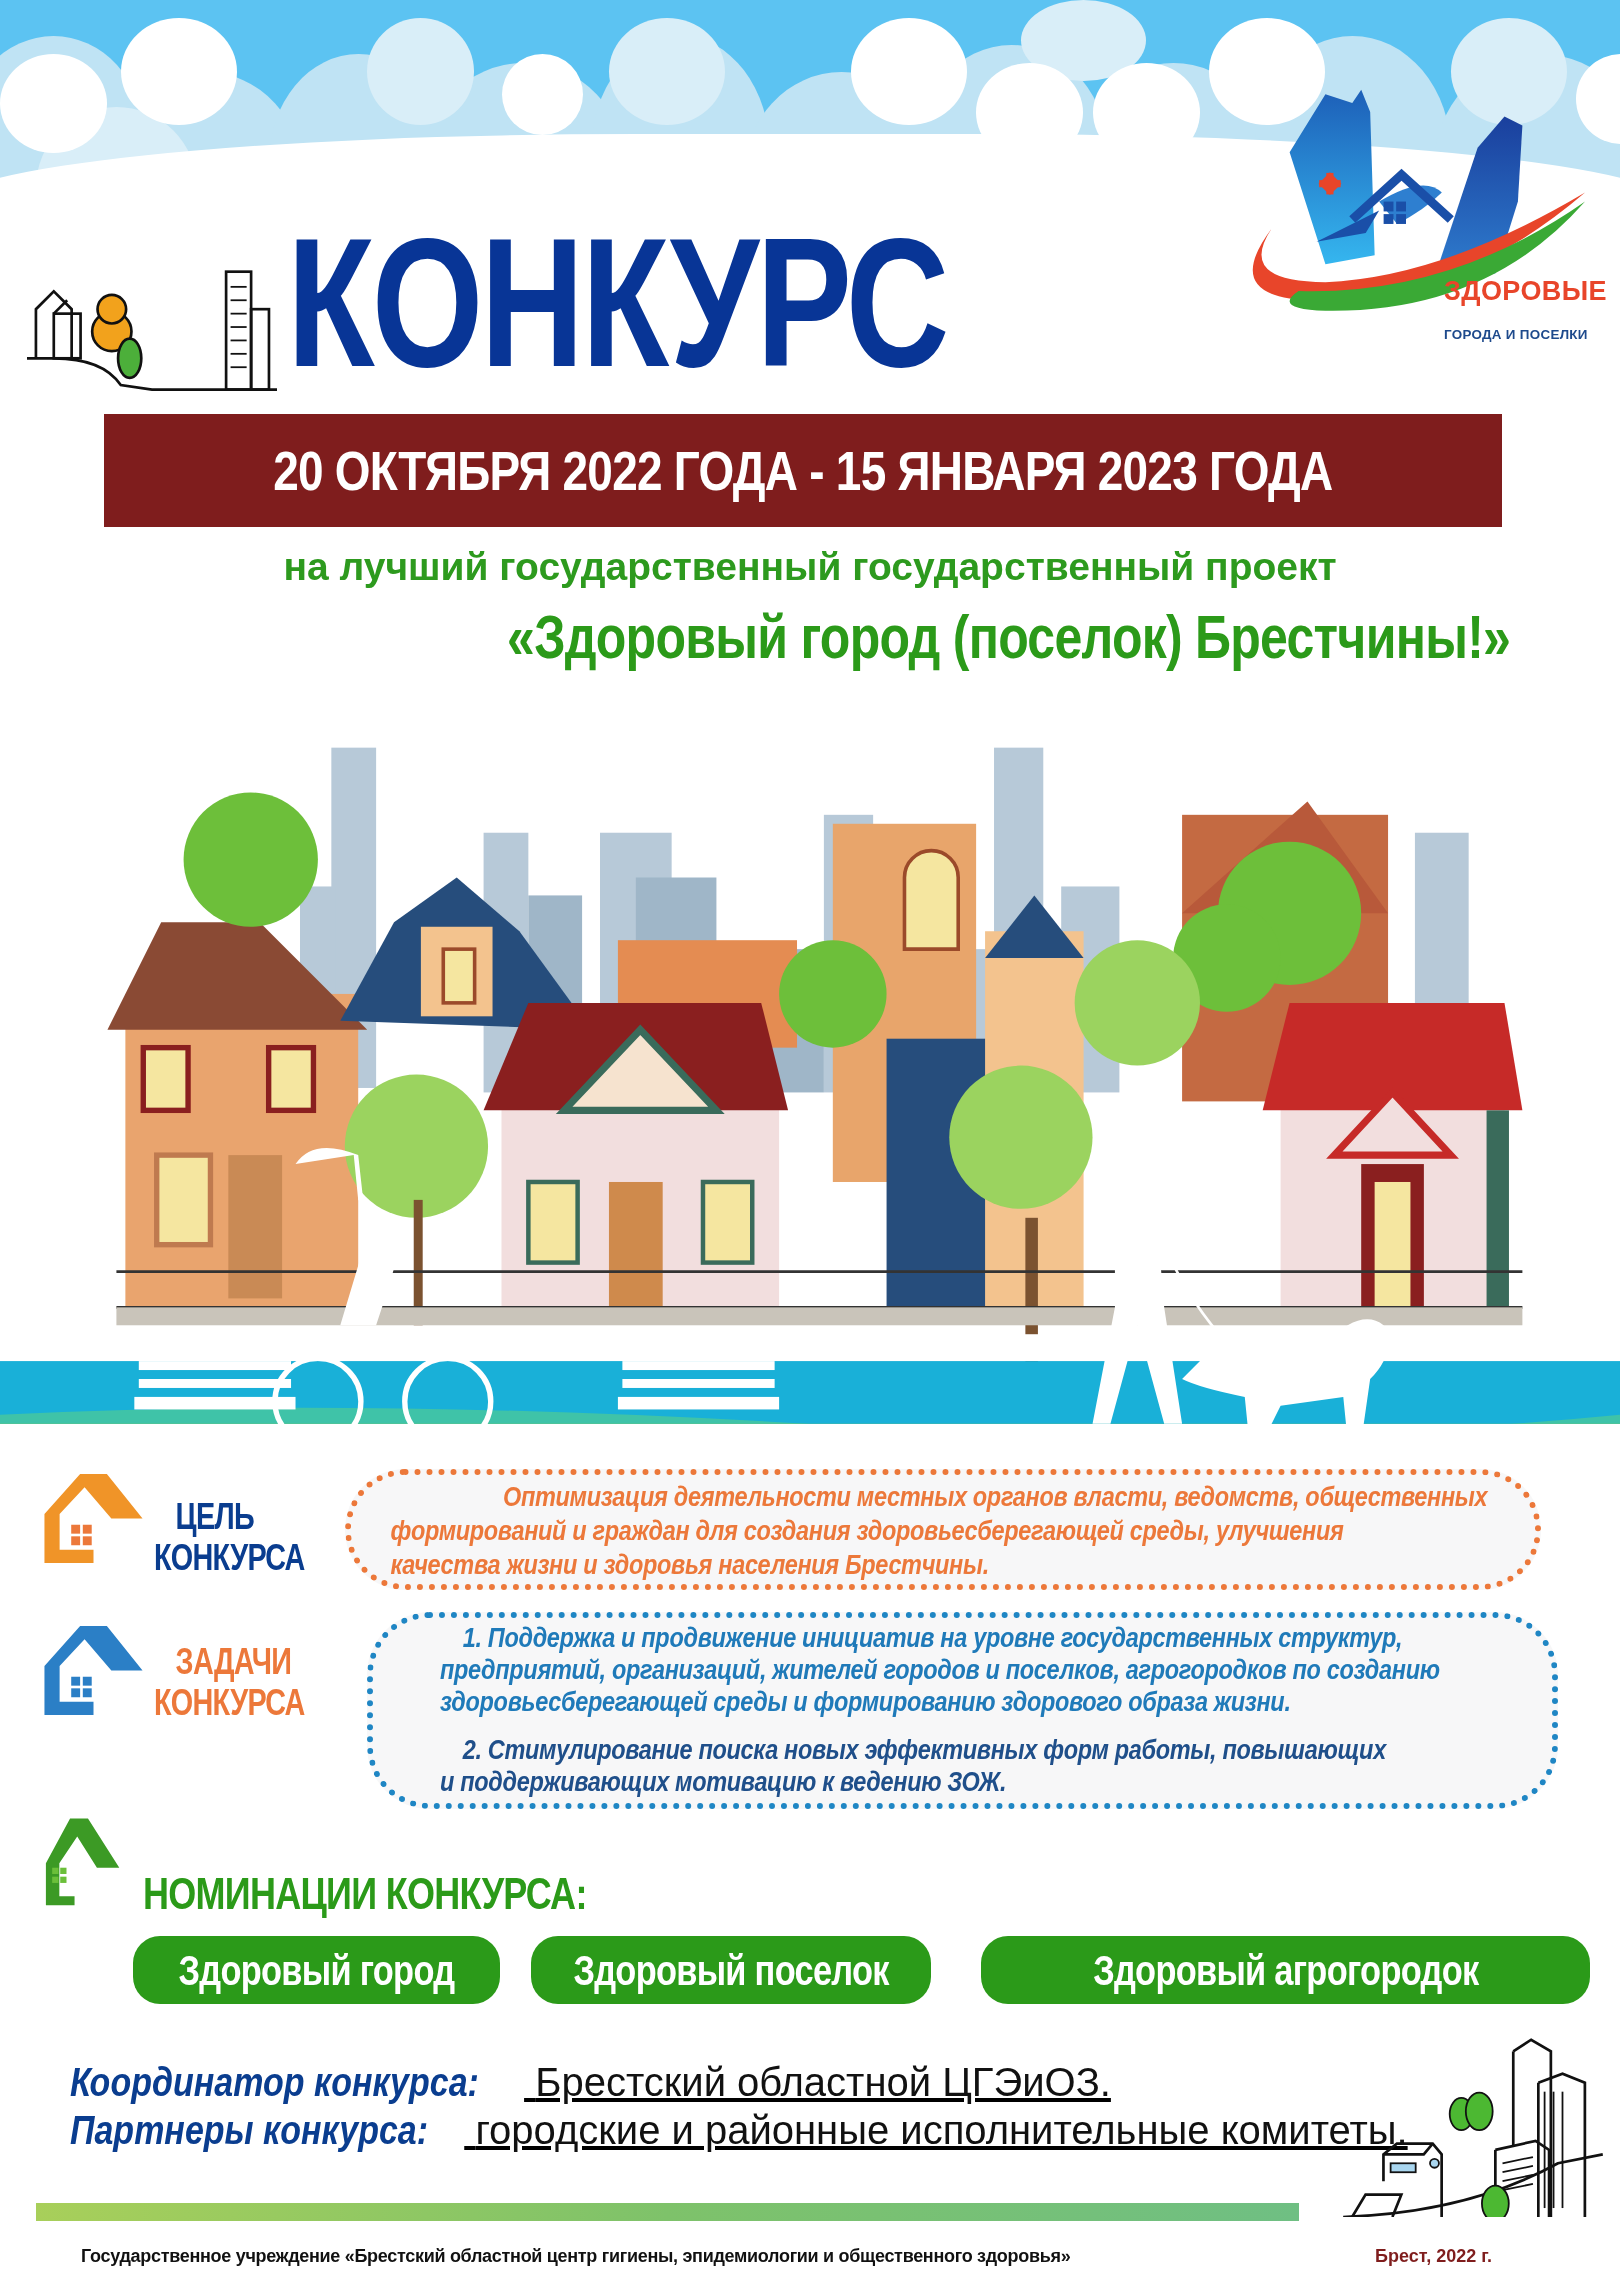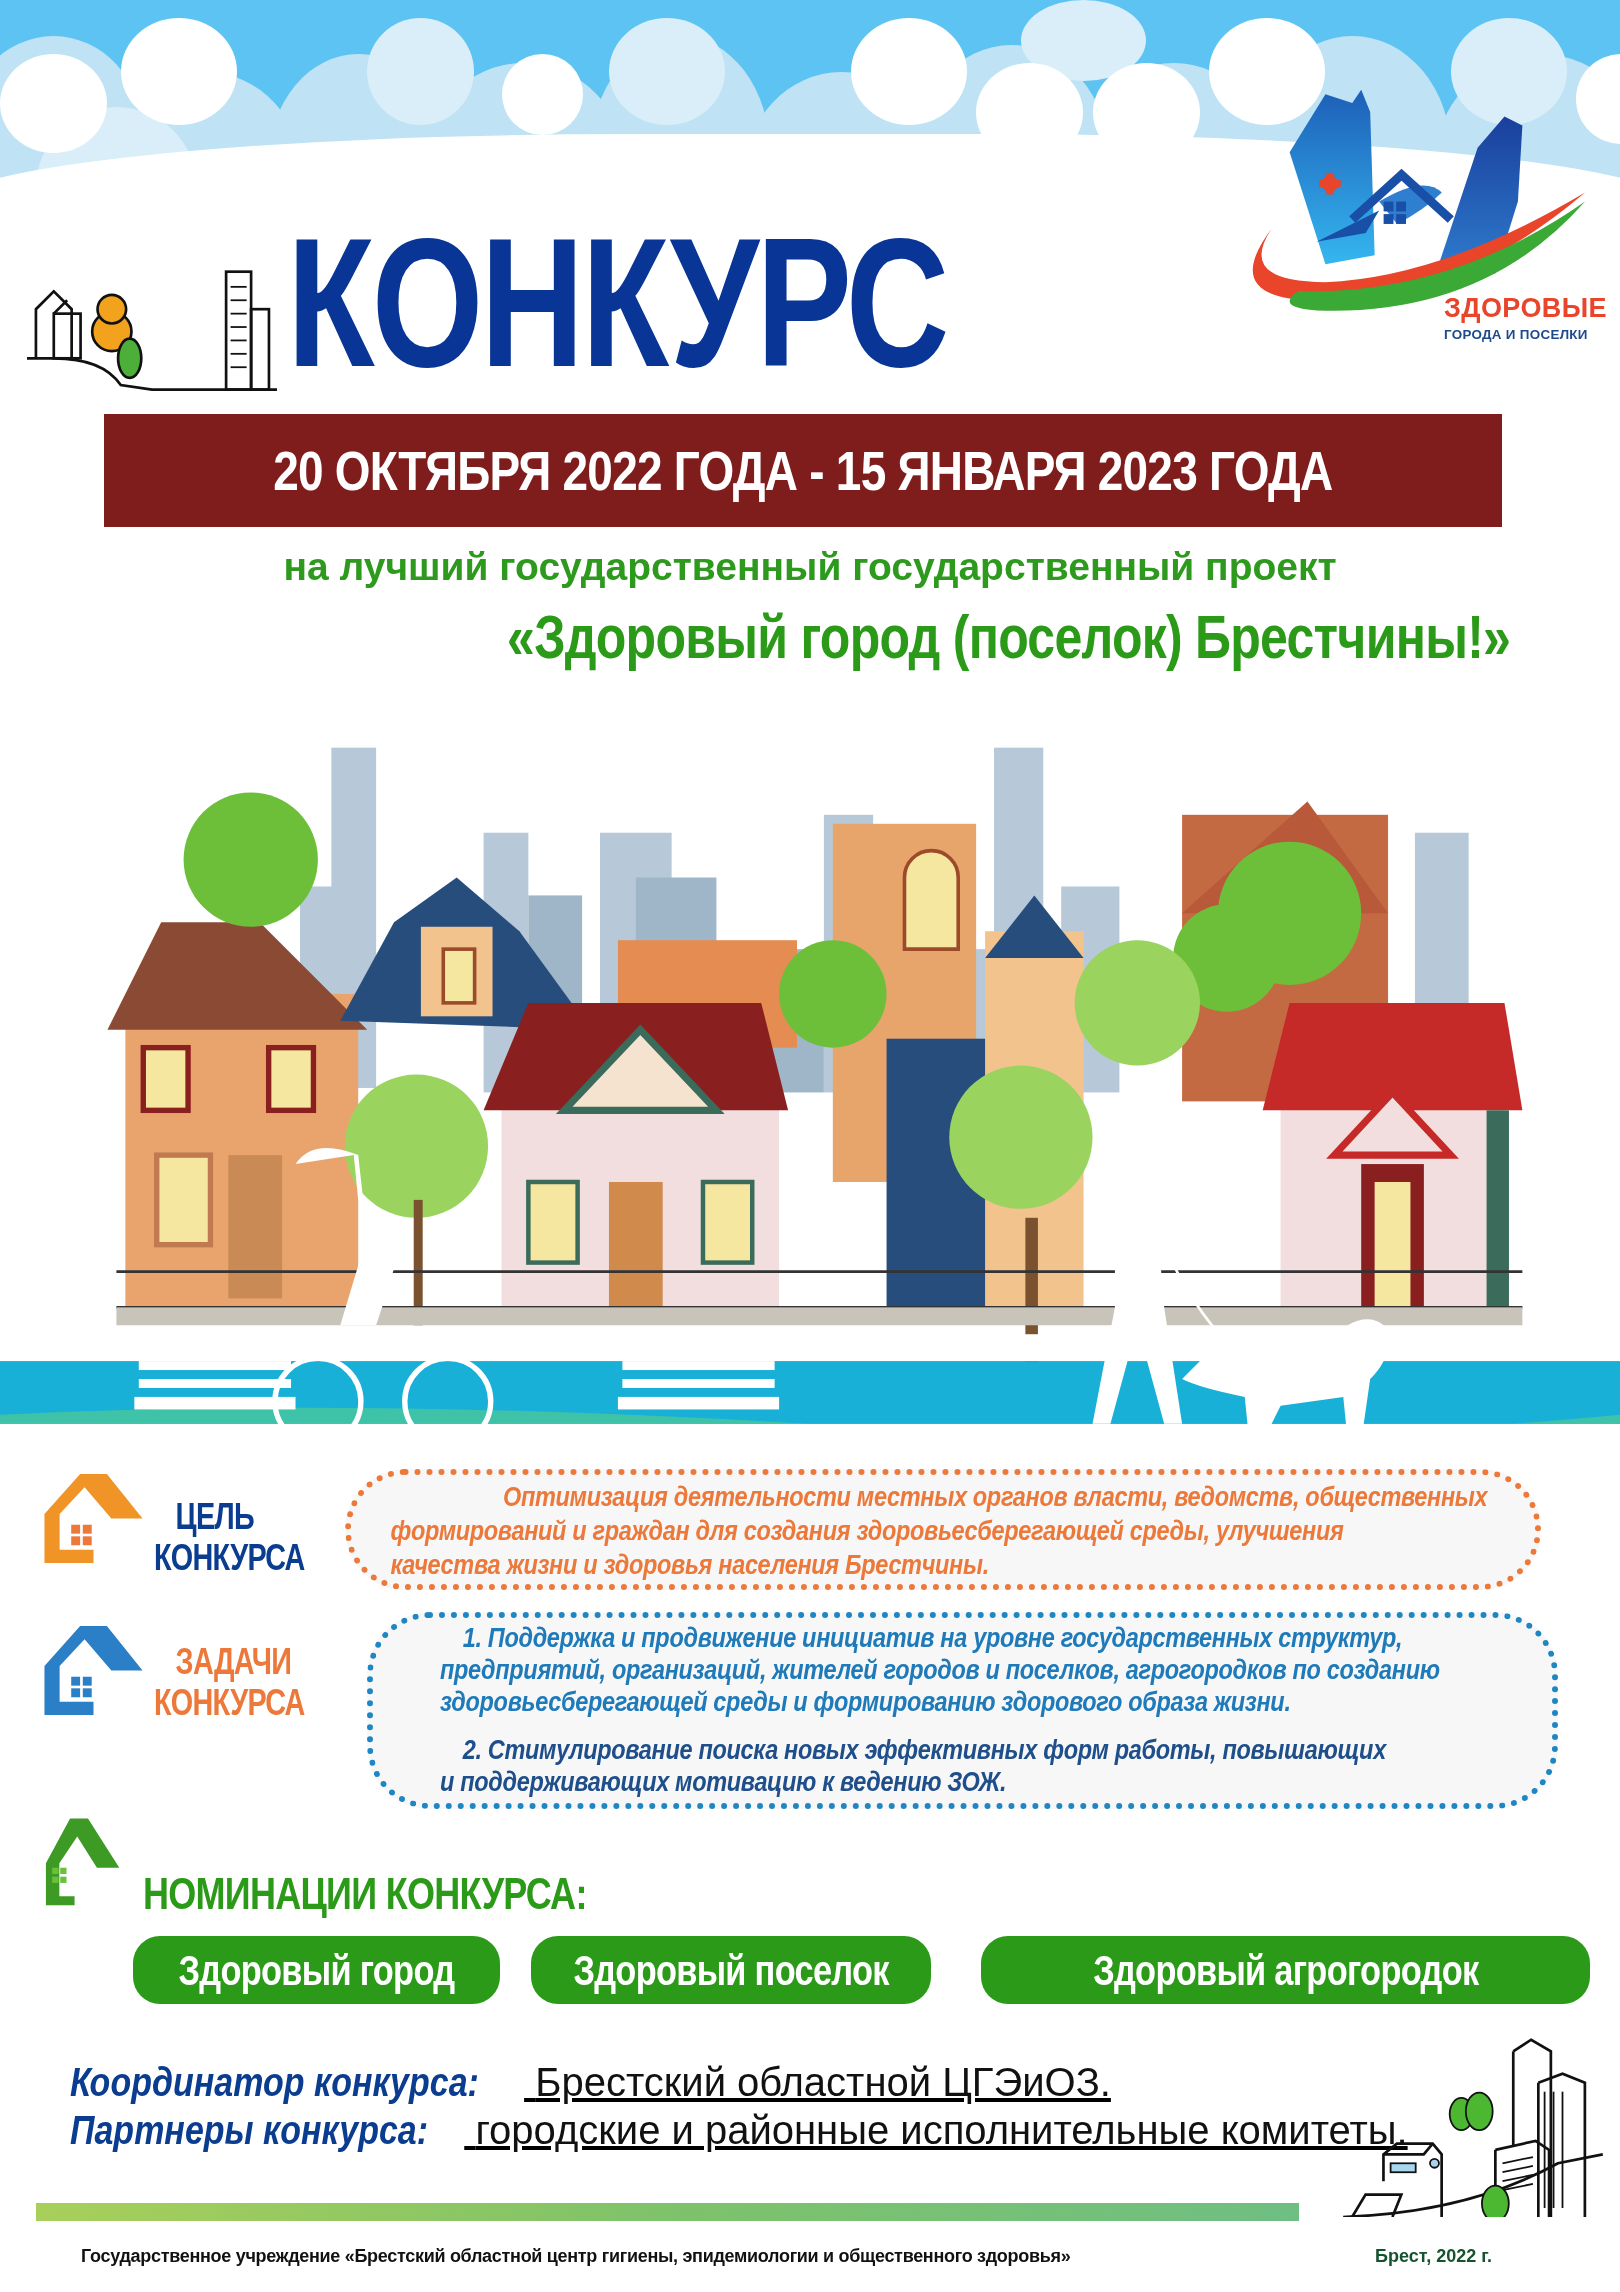--- a/index.html
+++ b/index.html
@@ -10,21 +10,21 @@
 
   
   .sky { left: 0; top: 0; width: 1620px; height: 206px; background: #5cc3f2; overflow: hidden; }
   .cloud { position: absolute; border-radius: 50%; }
   .cloud.c1 { background: #bfe3f4; }
   .cloud.c2 { background: #d9eef8; }
   .cloud.c3 { background: #ffffff; }
 
   
   .logo { left: 1218px; top: 76px; width: 376px; height: 278px; }
-  .logo-title { position: absolute; left: 226px; top: 217px; font-weight: 700; font-size: 27px; color: #e8452a; letter-spacing: 0.4px; }
+  .logo-title { position: absolute; left: 226px; top: 200px; font-weight: 700; font-size: 27px; color: #e8452a; letter-spacing: 0.4px; }
   .logo-sub { position: absolute; left: 226px; top: 251px; font-weight: 700; font-size: 13.4px; color: #1e4a8c; letter-spacing: 0.3px; }
 
   
   .title { left: 287px; top: 213px; width: 824px; height: 179px; font-family: "Liberation Sans", sans-serif; font-weight: 700; font-size: 184px; line-height: 179px; color: #083596; letter-spacing: -3.6px; transform: scaleX(0.78); transform-origin: left center; white-space: nowrap; }
   .town-left { left: 22.4px; top: 269px; width: 260px; height: 125px; }
 
   .date-bar { left: 104px; top: 414px; width: 1398px; height: 113px; background: #7f1d1d; display: flex; align-items: center; justify-content: center; }
   .date-bar span { color: #ffffff; font-weight: 700; font-size: 56px; letter-spacing: -0.9px; transform: scaleX(0.82); white-space: nowrap; }
 
   .subtitle { left: 0; top: 545px; width: 1620px; text-align: center; color: #2d9a1e; font-weight: 700; font-size: 39px; }
@@ -45,21 +45,21 @@
   .nom-title { left: 143px; top: 1868px; font-weight: 700; font-size: 45px; color: #2b9a19; letter-spacing: -0.9px; transform: scaleX(0.8); transform-origin: left top; white-space: nowrap; }
   .nom-btn { position: absolute; top: 1936px; height: 68px; background: #2b9a19; color: #ffffff; font-weight: 700; font-size: 43px; display: flex; align-items: center; justify-content: center; letter-spacing: -0.9px; white-space: nowrap; overflow: hidden; border-radius: 27px; }
   .nom-btn span { display: inline-block; transform: scaleX(0.8); }
 
   .coord { left: 70px; top: 2060px; font-size: 40px; line-height: 45px; white-space: nowrap; text-decoration: underline; }
   .coord .lbl { color: #0a3d8f; font-weight: 700; font-style: italic; display: inline-block; transform: scaleX(0.85); transform-origin: left center; margin-right: -27px; }
   .coord .val { color: #111111; }
 
   .bottom-bar { left: 36px; top: 2203px; width: 1263px; height: 18px; background: linear-gradient(90deg, #a8cf5a, #7ec26a 50%, #6fbf83); }
   .footer { left: 81px; top: 2246px; font-size: 18px; font-weight: 700; color: #111; letter-spacing: -0.3px; white-space: nowrap; }
-  .footer-city { left: 1375px; top: 2246px; font-size: 18px; font-weight: 700; color: #14532d; }
+  .footer-city { left: 1375px; top: 2246px; font-size: 18px; font-weight: 700; color: #7f1d1d; }
   .town-right { left: 1334px; top: 2029px; width: 269px; height: 188px; }
 </style>
 </head>
 <body>
 
 <div class="abs sky">
   <div class="cloud c1" style="left:-36px;top:36px;width:179px;height:197px"></div>
   <div class="cloud c1" style="left:107px;top:72px;width:197px;height:215px"></div>
   <div class="cloud c1" style="left:269px;top:54px;width:179px;height:215px"></div>
   <div class="cloud c1" style="left:421px;top:63px;width:206px;height:215px"></div>

